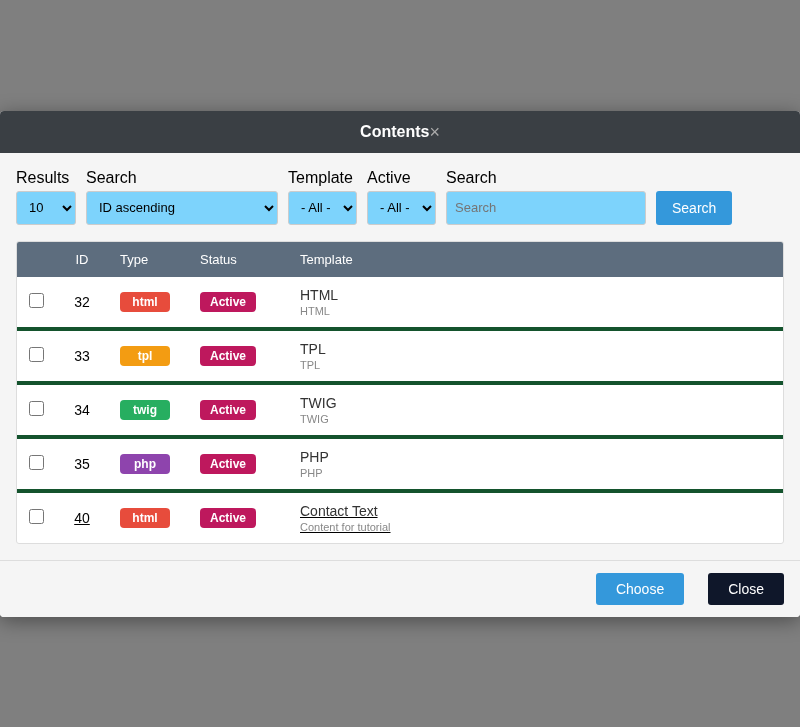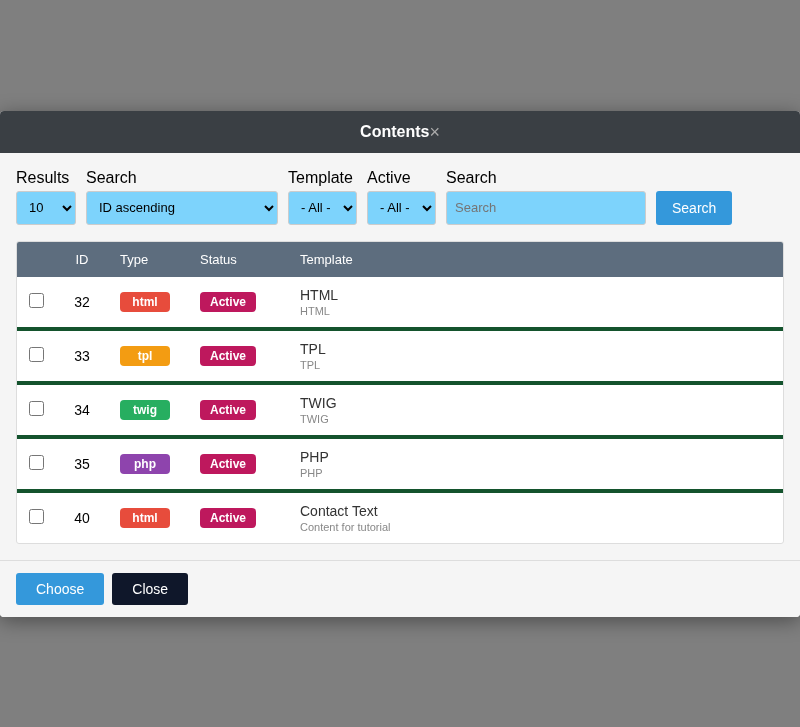--- a/index.html
+++ b/index.html
@@ -96,21 +96,21 @@
     }
     thead th {
       padding: 10px 12px;
       text-align: left;
       font-weight: normal;
       font-size: 13px;
     }
     tbody tr {
       border-bottom: 4px solid #14532d;
     }
-    tbody tr:last-child { border-bottom: none; }
+    tbody tr:last-child { border-bottom: none; text-decoration: underline; }
     tbody td {
       padding: 10px 12px;
       vertical-align: middle;
     }
     .badge {
       display: inline-block;
       padding: 3px 10px;
       border-radius: 4px;
       color: #fff;
       font-size: 12px;
@@ -129,21 +129,22 @@
     }
     .container-sub {
       font-size: 11px;
       color: #888;
       margin-top: 2px;
     }
     .modal-footer {
       padding: 12px 16px;
       background: #f5f5f5;
       display: flex;
-      gap: 8px;
+      justify-content: flex-end;
+      gap: 24px;
       border-top: 1px solid #ddd;
     }
     .btn-choose {
       background: #3498db;
       color: #fff;
       border: none;
       border-radius: 3px;
       padding: 8px 20px;
       cursor: pointer;
       font-size: 14px;

